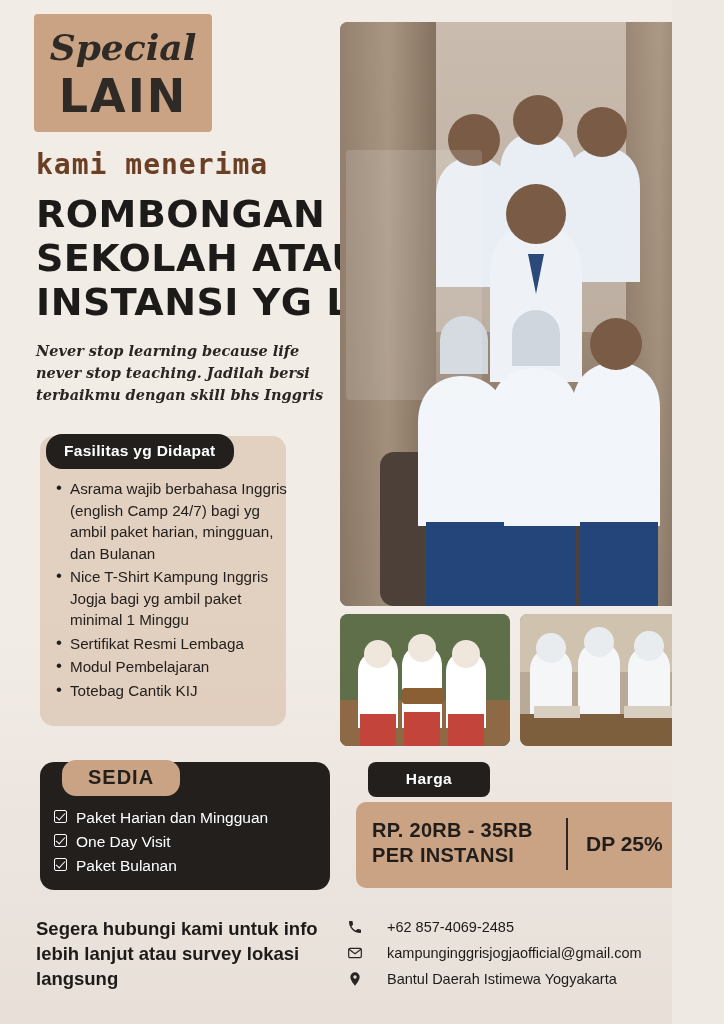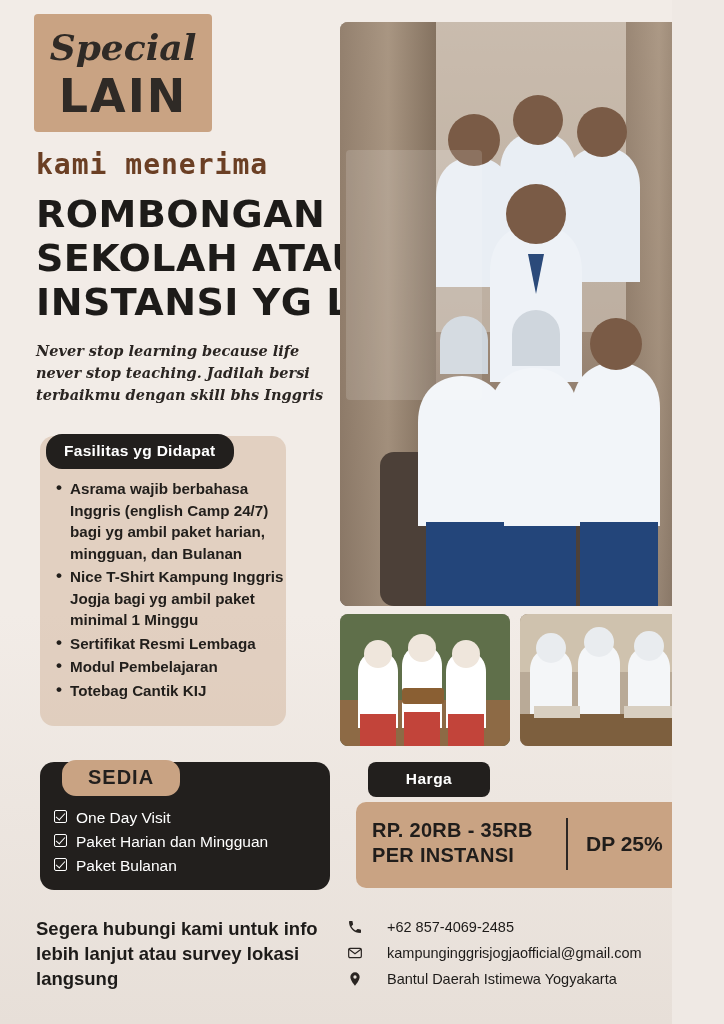--- a/index.html
+++ b/index.html
@@ -94,21 +94,20 @@
     letter-spacing: 0.3px;
   }
   .fasilitas-list {
     position: absolute;
     left: 54px; top: 478px;
     width: 236px;
     font-size: 15.2px;
     line-height: 21.5px;
     color: #211e1b;
     list-style: none;
-    font-weight: bold;
   }
   .fasilitas-list li {
     position: relative;
     padding-left: 16px;
     margin-bottom: 2px;
   }
   .fasilitas-list li:before {
     content: "\2022";
     position: absolute; left: 2px; top: -1px;
     font-size: 17px;
@@ -271,25 +270,25 @@
     <li>Sertifikat Resmi Lembaga</li>
     <li>Modul Pembelajaran</li>
     <li>Totebag Cantik KIJ</li>
   </ul>
 
   <div class="panel-sedia"></div>
   <div class="tag-sedia">SEDIA</div>
   <ul class="sedia-list">
     <li>
       <span class="chk"></span>
-      <span>One Day Visit</span>
+      <span>Paket Harian dan Mingguan</span>
     </li>
     <li>
       <span class="chk"></span>
-      <span>Paket Harian dan Mingguan</span>
+      <span>One Day Visit</span>
     </li>
     <li>
       <span class="chk"></span>
       <span>Paket Bulanan</span>
     </li>
   </ul>
 
   <div class="tag-harga">Harga</div>
   <div class="panel-harga"></div>
   <div class="harga-left">

